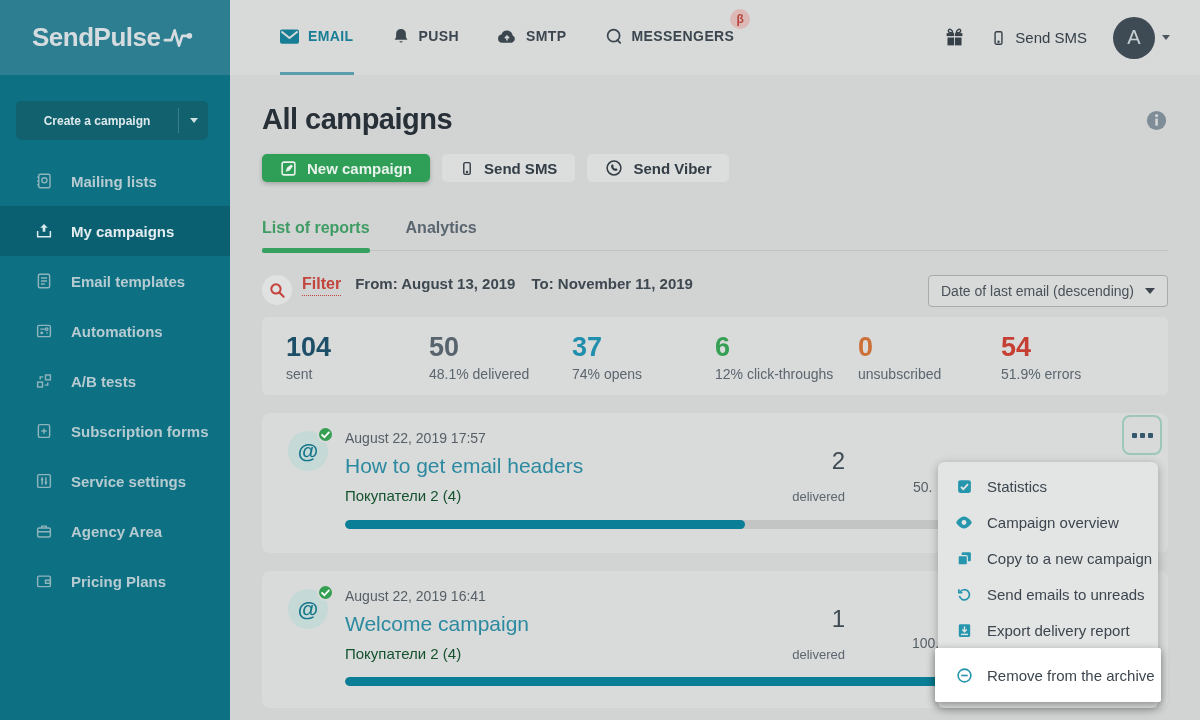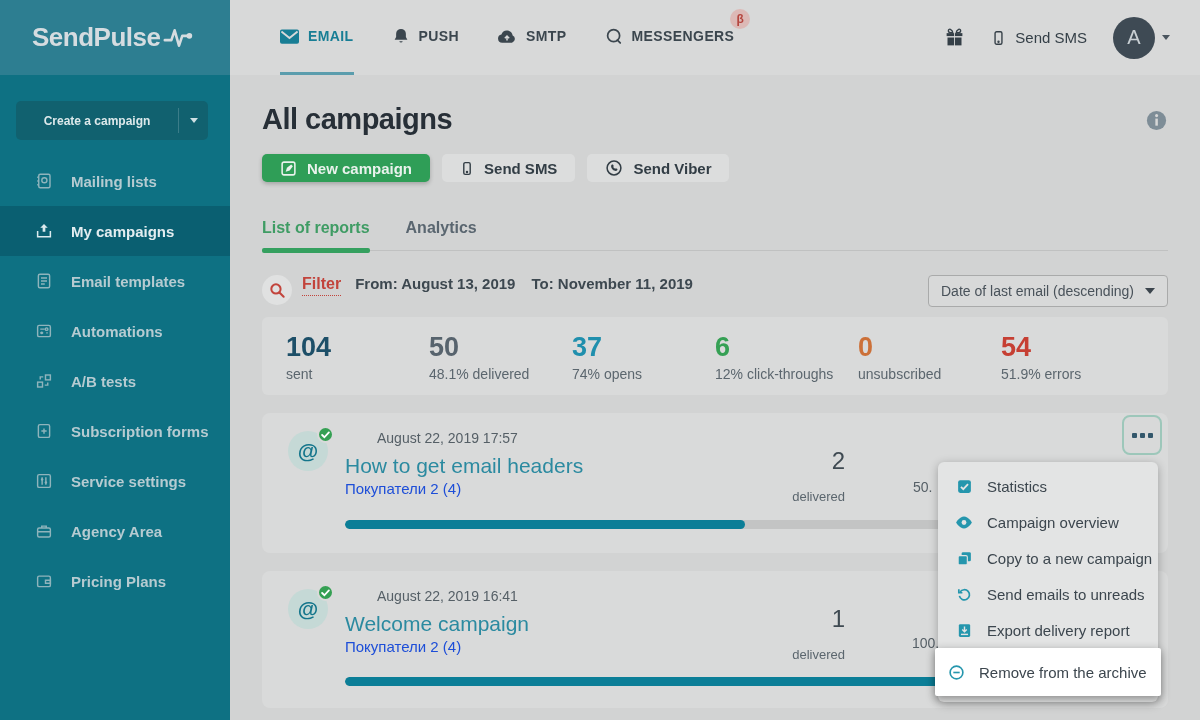--- a/index.html
+++ b/index.html
@@ -73,43 +73,43 @@
   .stat-value { font-size:27px; font-weight:600; }
   .stat-label { margin-top:3px; font-size:14px; color:#5b666e; }
 
   .camp-card { position:relative; margin-top:18px; background:#d9dada; border-radius:8px; height:140px; }
   .camp-card.second { height:137px; }
   .avatar { position:absolute; left:26px; top:18px; width:40px; height:40px; border-radius:50%;
     background:#c5d9d6; color:#13758b; font-size:21px; font-weight:700; display:flex; align-items:center; justify-content:center; }
   .badge { position:absolute; top:-5px; right:-6px; width:17px; height:17px; border-radius:50%;
     background:#35a053; border:2px solid #d9dada; display:flex; align-items:center; justify-content:center; }
   .card-body { padding:17px 0 0 83px; }
-  .c-date { font-size:14px; color:#555f66;margin-left:32px; }
+  .c-date { font-size:14px; color:#555f66; }
   .c-title { margin-top:8px; font-size:21px; color:#2b8aa0; cursor:pointer; }
-  .c-list { margin-top:2px; font-size:15px; color:#1d4ed8; }
+  .c-list { margin-top:9px; font-size:15px; color:#14532d; }
   .c-delivered { position:absolute; right:323px; top:34px; text-align:right; }
   .c-delivered .num { font-size:24px; color:#3f4a52; }
   .c-delivered .lbl { margin-top:14px; font-size:13px; color:#5b666e; }
   .c-partial { position:absolute; left:651px; top:66px; font-size:14px; color:#555f66; }
   .progress { position:absolute; left:83px; right:23px; top:107px; height:9px; border-radius:5px;
     background:#c3c4c4; overflow:hidden; }
   .camp-card.second .progress { top:106px; }
   .progress .fill { height:100%; background:#0b7e97; border-radius:5px; }
   .dots-btn { position:absolute; right:6px; top:2px; width:40px; height:40px; border:2px solid #9dc7ba;
     border-radius:8px; background:#d8d9d9; display:flex; align-items:center; justify-content:center; gap:3px; cursor:pointer; }
   .dots-btn i { width:5px; height:5px; border-radius:1px; background:#33576b; }
 
   
   .ctx-menu { position:absolute; left:938px; top:462px; width:220px; background:#e3e4e4; border-radius:6px;
     box-shadow:0 2px 10px rgba(0,0,0,.28); padding:6px 0; z-index:10; }
   .ctx-item { height:36px; display:flex; align-items:center; gap:14px; padding:0 17px;
     font-size:15px; color:#3c464e; cursor:pointer; white-space:nowrap; }
   .ctx-item .micon { width:18px; height:18px; color:#2596ad; display:flex; align-items:center; justify-content:center; flex:none; }
-  .ctx-item.highlight { background:#ffffff; margin:0 -3px; padding:0 12px; border-radius:2px;
-    box-shadow:0 3px 10px rgba(0,0,0,.4); position:relative; z-index:2; height:48px; }
+  .ctx-item.highlight { background:#ffffff; margin:0 -3px; padding:0 20px; border-radius:2px;
+    box-shadow:0 3px 10px rgba(0,0,0,.4); position:relative; z-index:2; height:54px; }
 </style>
 </head>
 <body>
 
 <div class="sidebar">
   <div class="sidebar-header">
     <div class="logo">
       <span>SendPulse</span>
       <svg width="34" height="24" viewBox="0 0 28 22">
         <polyline points="1,13 7,13 10,4 14,18 17,9 22,9" fill="none" stroke="#d5dce0" stroke-width="2.4" stroke-linecap="round" stroke-linejoin="round"></polyline>

